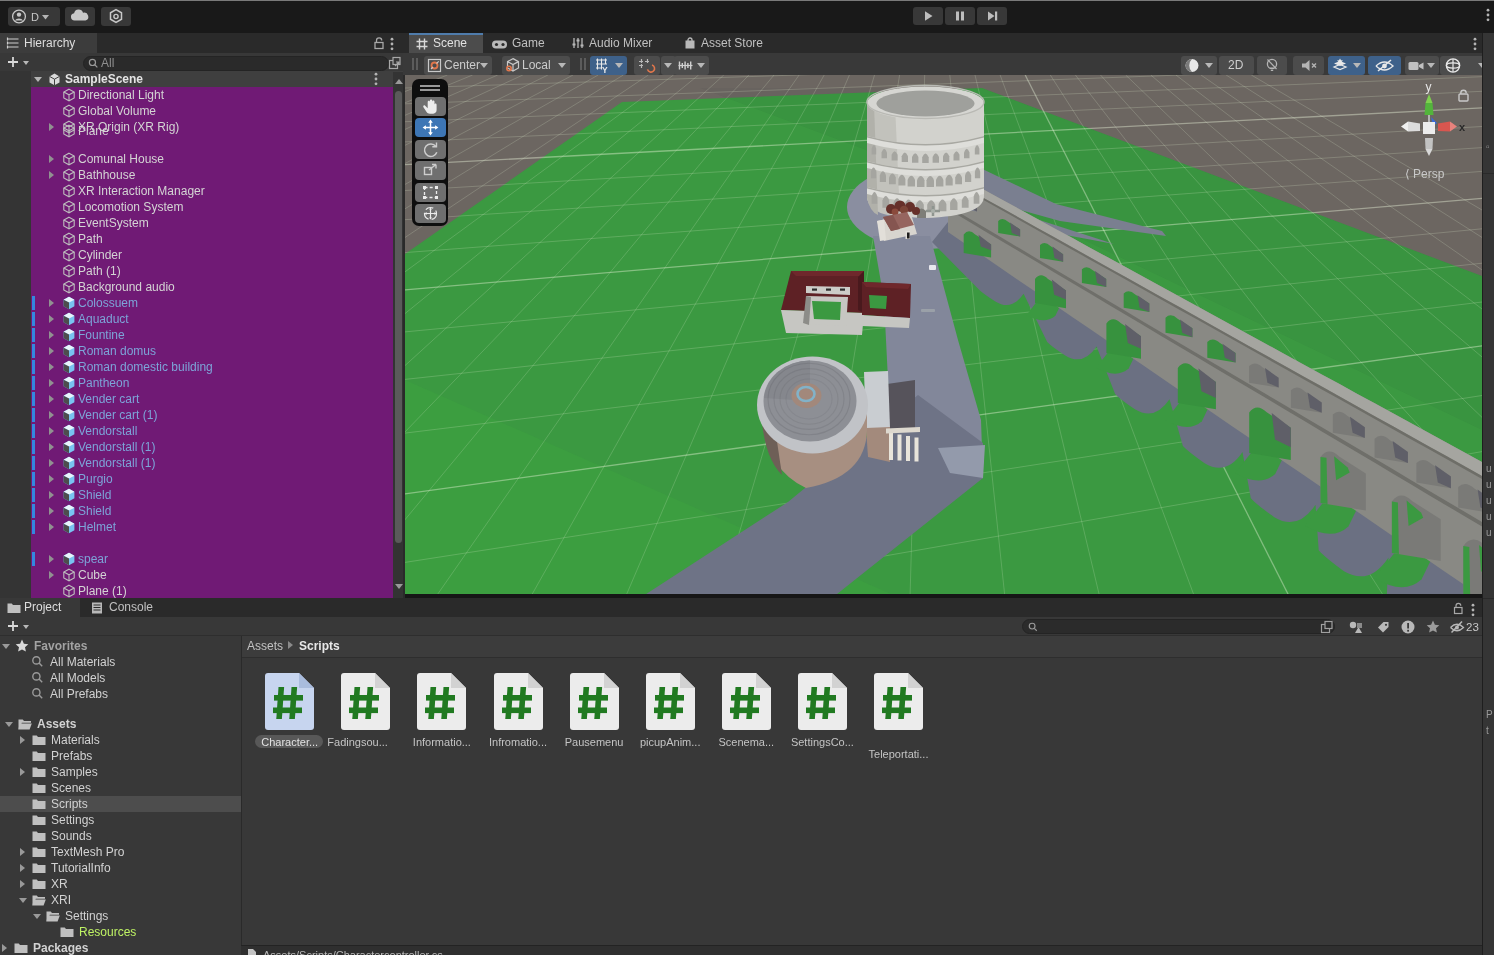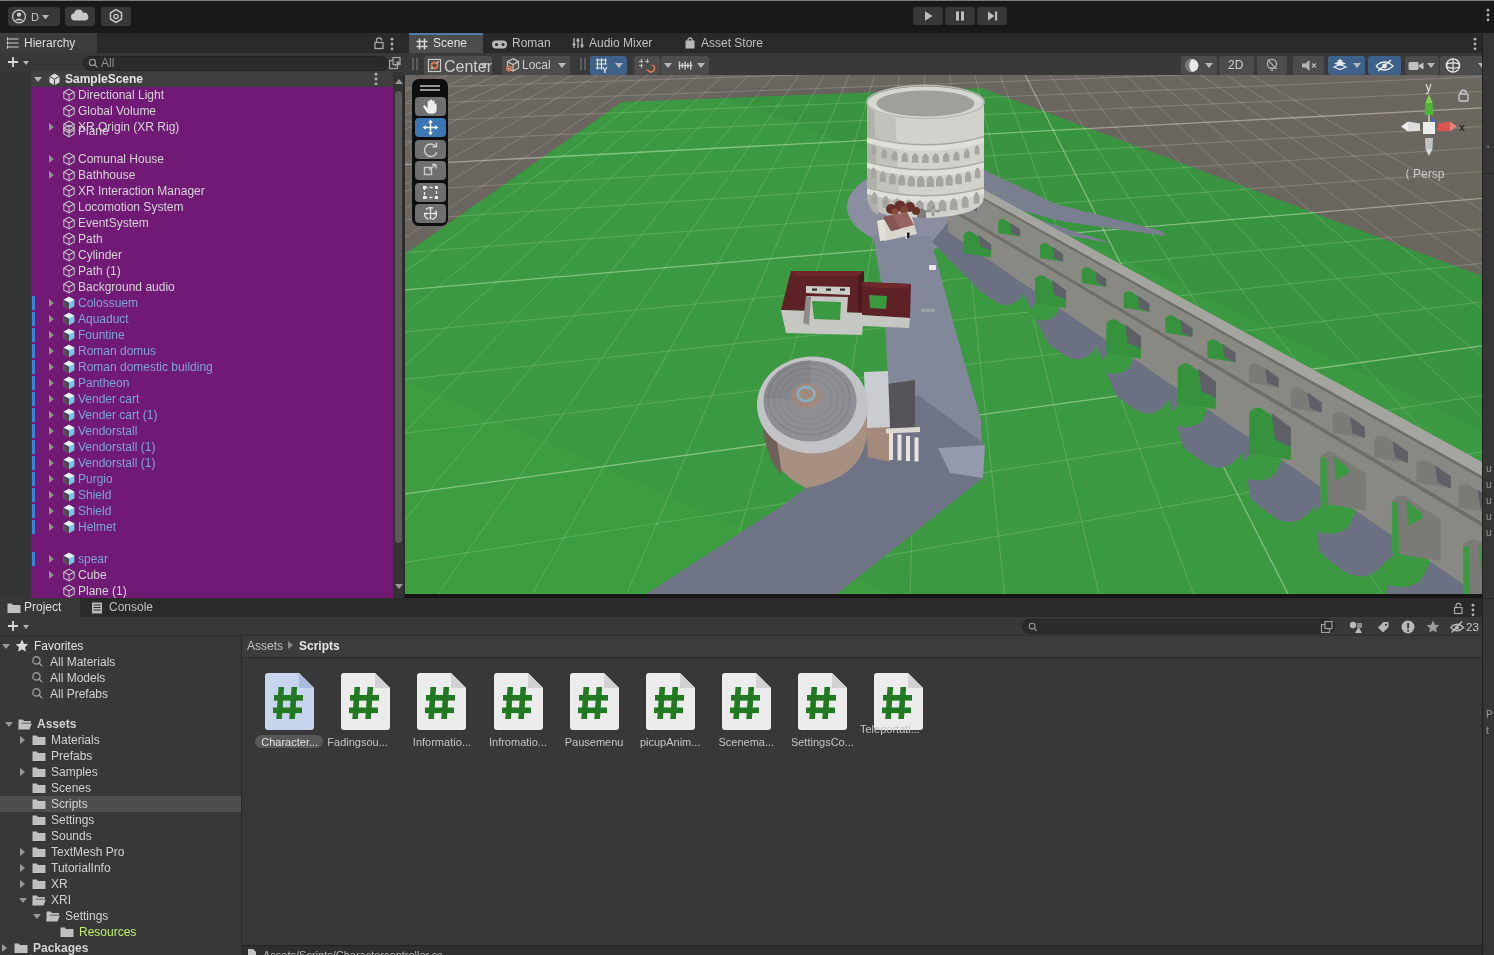--- a/index.html
+++ b/index.html
@@ -369,21 +369,21 @@
     <div class="abs" style="left:6px;top:0;width:74px;height:20px;background:#4c4c4c;border-top:2px solid #4f7cac"></div>
     <svg width="14" height="14" style="position:absolute;left:12px;top:4px">
 <path d="M4.5 1.5 v11 M9.5 1.5 v11 M1.5 4.5 h11 M1.5 9.5 h11" stroke="#d8d8d8" stroke-width="1.4"></path>
     </svg>
     <div class="abs" style="left:30px;top:3px;font-size:12px;color:#e2e2e2">Scene</div>
     <svg width="18" height="12" style="position:absolute;left:88px;top:5px">
 <rect x="1" y="2.5" width="15" height="8" rx="4" fill="#b8b8b8"></rect>
 <circle cx="5.5" cy="6.5" r="1.6" fill="#2a2a2a"></circle>
       <circle cx="12" cy="6.5" r="1.6" fill="#2a2a2a"></circle>
     </svg>
-    <div class="abs" style="left:109px;top:3px;font-size:12px;color:#c0c0c0">Roman</div>
+    <div class="abs" style="left:109px;top:3px;font-size:12px;color:#c0c0c0">Game</div>
     <svg width="14" height="14" style="position:absolute;left:168px;top:3px">
 <path d="M3 2 v10 M7 2 v10 M11 2 v10" stroke="#b8b8b8" stroke-width="1.3"></path>
 <path d="M1.5 8.5 h3 M5.5 4.5 h3 M9.5 9.5 h3" stroke="#b8b8b8" stroke-width="1.8"></path>
     </svg>
     <div class="abs" style="left:186px;top:3px;font-size:12px;color:#c0c0c0">Audio Mixer</div>
     <svg width="14" height="14" style="position:absolute;left:280px;top:3px">
 <path d="M2.5 4.5 h9 v8 h-9 z" fill="#b8b8b8"></path>
 <path d="M5 6 v-2 a2 2 0 0 1 4 0 v2" fill="none" stroke="#b8b8b8" stroke-width="1.3"></path>
     </svg>
     <div class="abs" style="left:298px;top:3px;font-size:12px;color:#c0c0c0">Asset Store</div>
@@ -392,21 +392,21 @@
     </svg>
     <div class="abs" style="left:0;top:20px;width:1079px;height:22px;background:#393939"></div>
     <div class="abs" style="left:9px;top:25px;width:2px;height:12px;background:#5c5c5c"></div>
     <div class="abs" style="left:13px;top:25px;width:2px;height:12px;background:#5c5c5c"></div>
     <div class="abs" style="left:21px;top:23px;width:68px;height:19px;background:#4c4c4c;border-radius:3px">
       <svg width="18" height="19" style="position:absolute;left:2px;top:0">
 <rect x="2.5" y="3.5" width="12" height="12" fill="none" stroke="#c8c8c8" stroke-width="1.2"></rect>
 <circle cx="8.5" cy="9.5" r="3" fill="none" stroke="#e0764b" stroke-width="1.8"></circle>
 <path d="M5 13 l2 -2 M10.5 7.5 l2.2 -2.2" stroke="#c8c8c8" stroke-width="1.2"></path>
       </svg>
-      <span style="position:absolute;left:20px;top:2px;font-size:16px;color:#cdcdcd">Center</span>
+      <span style="position:absolute;left:20px;top:2px;font-size:12px;color:#cdcdcd">Center</span>
       <span style="position:absolute;right:4px;top:7px;width:0;height:0;border-top:5px solid #b8b8b8;border-left:4px solid transparent;border-right:4px solid transparent"></span>
     </div>
     <div class="abs" style="left:99px;top:23px;width:68px;height:19px;background:#4c4c4c;border-radius:3px">
       <svg width="18" height="19" style="position:absolute;left:2px;top:0">
 <path d="M9 2.6 L14.5 5.6 L14.5 12 L9 15 L3.5 12 L3.5 5.6 Z" fill="none" stroke="#c8c8c8" stroke-width="1.2"></path>
 <path d="M3.5 5.6 L9 8.6 L14.5 5.6 M9 8.6 L9 15" fill="none" stroke="#c8c8c8" stroke-width="1.2"></path>
 <circle cx="5" cy="12.5" r="2.2" fill="none" stroke="#e0764b" stroke-width="1.6"></circle>
       </svg>
       <span style="position:absolute;left:20px;top:2px;font-size:12px;color:#cdcdcd">Local</span>
       <span style="position:absolute;right:4px;top:7px;width:0;height:0;border-top:5px solid #b8b8b8;border-left:4px solid transparent;border-right:4px solid transparent"></span>
@@ -827,21 +827,21 @@
 <path d="M1.5 7.5 q6.5 -6.5 13 0 q-6.5 6.5 -13 0" fill="none" stroke="#b8b8b8" stroke-width="1.3"></path>
 <circle cx="8" cy="7.5" r="1.9" fill="#b8b8b8"></circle>
 <path d="M2.5 12.5 L13 1.5" stroke="#b8b8b8" stroke-width="1.5"></path>
     </svg>
     <div class="abs" style="left:1466px;top:23px;font-size:11.5px;color:#c8c8c8">23</div>
     <div class="pr" style="top:40px;width:241px">
       <span class="arrd" style="left:2px;top:6px;border-top-color:#999"></span>
       <svg width="16" height="16" style="position:absolute;left:14px;top:0">
         <use href="#star"></use>
       </svg>
-      <span style="position:absolute;left:34px;font-weight:normal;color:#e5e5e5">Favorites</span>
+      <span style="position:absolute;left:34px;font-weight:bold;color:#a3a3a3">Favorites</span>
     </div>
     <div class="pr" style="top:56px;width:241px">
       <svg width="16" height="16" style="position:absolute;left:30px;top:0">
         <use href="#mag"></use>
       </svg>
       <span style="position:absolute;left:50px;color:#d2d2d2">All Materials</span>
     </div>
     <div class="pr" style="top:72px;width:241px">
       <svg width="16" height="16" style="position:absolute;left:30px;top:0">
         <use href="#mag"></use>
@@ -1050,21 +1050,21 @@
     <svg width="49" height="57" style="position:absolute;left:874.0px;top:74.7px">
       <path d="M0 3 a3 3 0 0 1 3-3 H34 L49 15 V54 a3 3 0 0 1 -3 3 H3 a3 3 0 0 1 -3-3 Z" fill="#ececec"></path>
       <path d="M34 0 L49 15 H34 Z" fill="#d2d2d2"></path>
       <g fill="#217a21">
         <rect x="14.5" y="14" width="5.6" height="32" transform="skewX(-4)"></rect>
         <rect x="27.5" y="14" width="5.6" height="32" transform="skewX(-4)"></rect>
         <rect x="9" y="22" width="29" height="5.6"></rect>
         <rect x="8" y="34.5" width="29" height="5.6"></rect>
       </g>
     </svg>
-    <div class="abs" style="left:860.0px;top:125px;width:77px;font-size:11px;color:#c4c4c4;white-space:nowrap">Teleportati...</div>
+    <div class="abs" style="left:860.0px;top:150px;width:77px;text-align:center;font-size:11px;color:#c4c4c4;white-space:nowrap">Teleportati...</div>
     <div class="abs" style="left:241px;top:347px;width:1241px;height:10px;background:#2f2f2f;border-top:1px solid #232323;overflow:hidden">
       <svg width="11" height="11" style="position:absolute;left:6px;top:2px">
         <path d="M1 1 h5 l3 3 v6 h-8 z" fill="#c4c4c4"></path>
       </svg>
       <span style="position:absolute;left:22px;top:3px;font-size:11px;color:#b8b8b8">Assets/Scripts/Charactercontroller.cs</span>
     </div>
   </div>
 <div class="abs" style="left:1482px;top:33px;width:12px;height:922px;background:#353535;border-left:1px solid #1e1e1e">
     <span style="position:absolute;left:3px;top:108px;font-size:10px;color:#9a9a9a">▫</span>
     <span style="position:absolute;left:3px;top:430px;font-size:10px;color:#9a9a9a">u</span>

